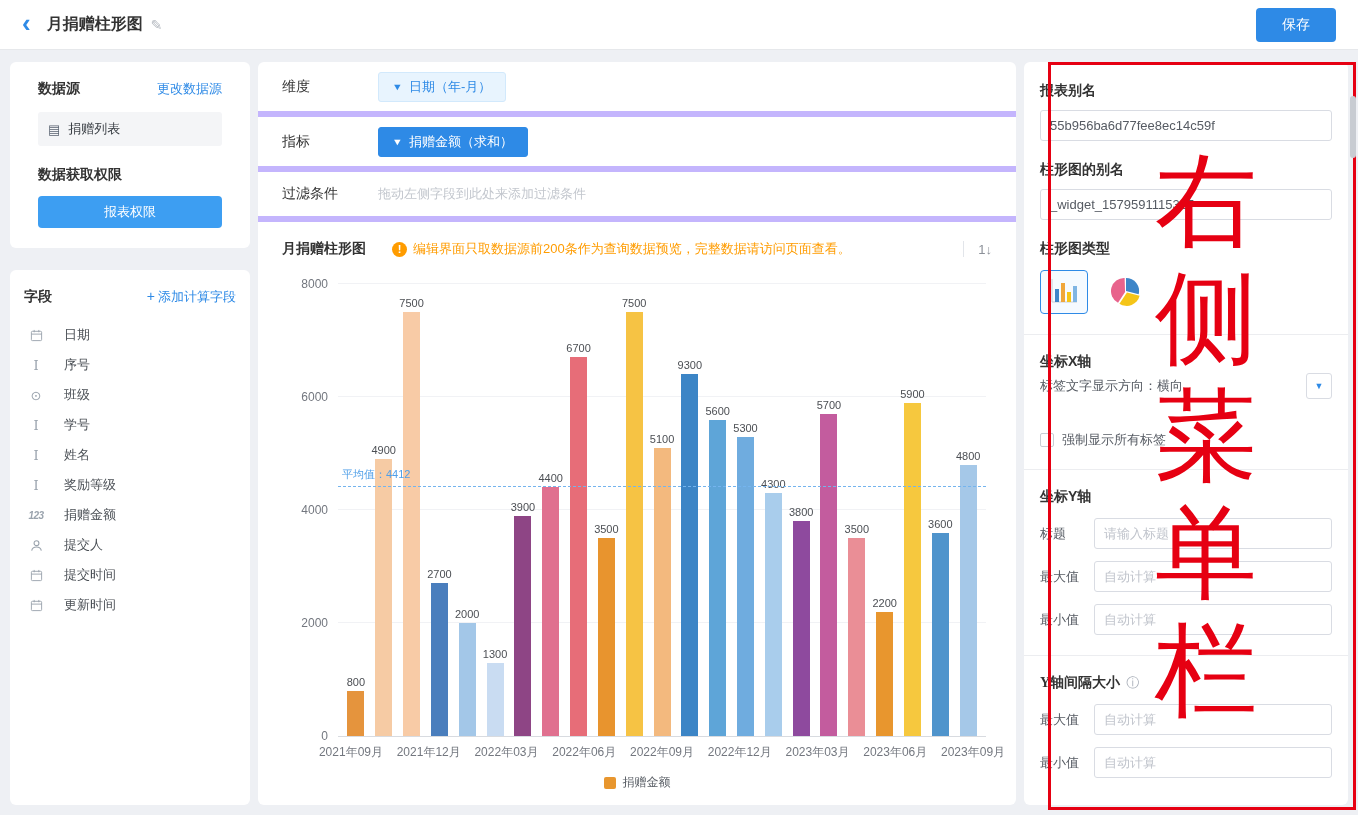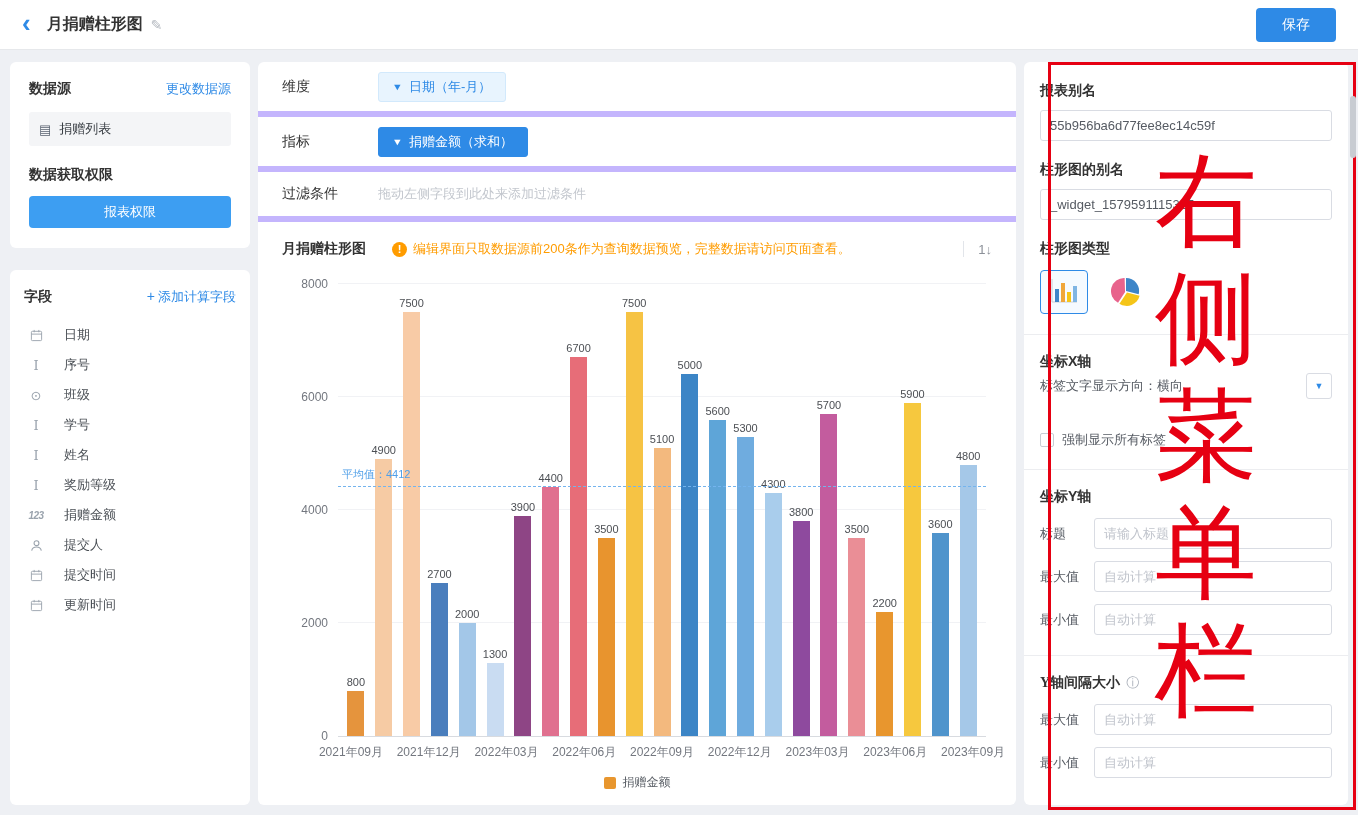--- a/index.html
+++ b/index.html
@@ -17,21 +17,21 @@
   .title { font-size:16px; font-weight:bold; margin-left:16px; }
   .edit-icon { color:#b3b8bf; font-size:14px; margin-left:8px; cursor:pointer; }
   .save-btn { margin-left:auto; background:#2e8ae6; color:#fff; border:none; border-radius:4px; padding:8px 26px; font-size:14px; cursor:pointer; }
 
   
   .layout { display:flex; gap:8px; padding:12px 10px 10px 10px; height:765px; align-items:stretch; }
   .card { background:#fff; border-radius:6px; }
 
   
   .left-col { width:240px; display:flex; flex-direction:column; flex-shrink:0; }
-  .ds-card { padding:18px 19px 20px; margin-bottom:22px; }
+  .ds-card { padding:18px 28px 20px; margin-bottom:22px; }
   .row-between { display:flex; align-items:center; justify-content:space-between; }
   .sec-title { font-size:14px; font-weight:bold; color:#333; }
   .link { color:#2e8ae6; font-size:13px; }
   .source-item { margin-top:14px; background:#f4f5f7; border-radius:3px; padding:8px 10px; display:flex; align-items:center; gap:8px; font-size:13px; color:#3a3f45; cursor:pointer; }
   .src-icon { color:#5a6472; font-size:13px; }
   .mt18 { margin-top:20px; }
   .perm-btn { margin-top:12px; width:100%; background:#3d9ef2; color:#fff; border:none; border-radius:4px; height:32px; font-size:13px; cursor:pointer; }
   .fields-card { flex:1; padding:18px 14px; }
   .plus { font-size:14px; margin-right:3px; }
   .field-list { margin-top:14px; }
@@ -296,21 +296,21 @@
             </div>
             <div class="bar-slot">
               <span class="bar-value">7500</span>
               <div class="bar" style="height: 93.75%; background: rgb(246, 195, 68);"></div>
             </div>
             <div class="bar-slot">
               <span class="bar-value">5100</span>
               <div class="bar" style="height: 63.75%; background: rgb(243, 185, 126);"></div>
             </div>
             <div class="bar-slot">
-              <span class="bar-value">5000</span>
+              <span class="bar-value">9300</span>
               <div class="bar" style="height: 80%; background: rgb(60, 133, 198);"></div>
             </div>
             <div class="bar-slot">
               <span class="bar-value">5600</span>
               <div class="bar" style="height: 70%; background: rgb(94, 165, 216);"></div>
             </div>
             <div class="bar-slot">
               <span class="bar-value">5300</span>
               <div class="bar" style="height: 66.25%; background: rgb(111, 172, 223);"></div>
             </div>

